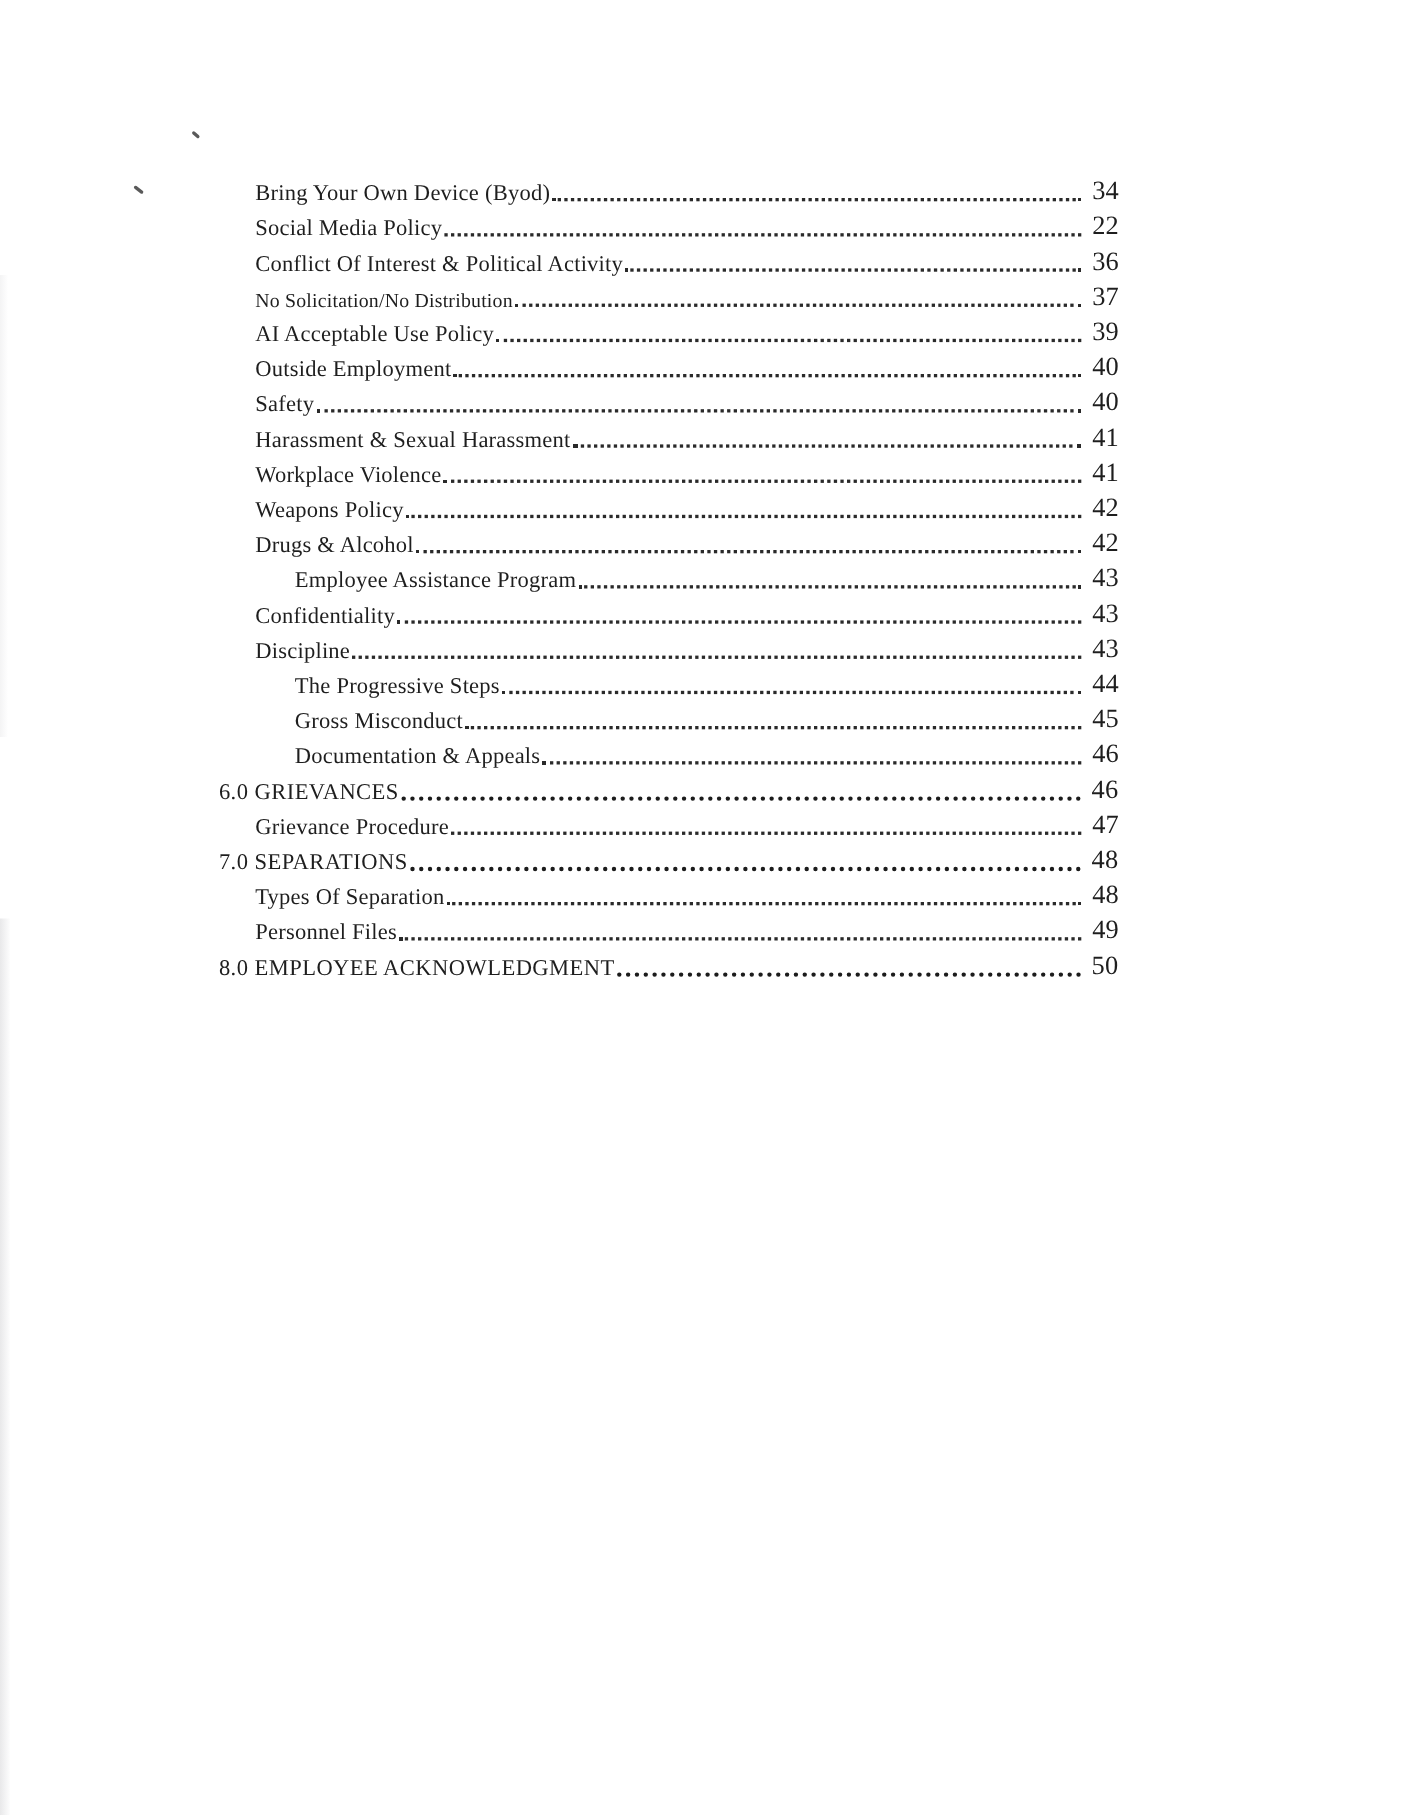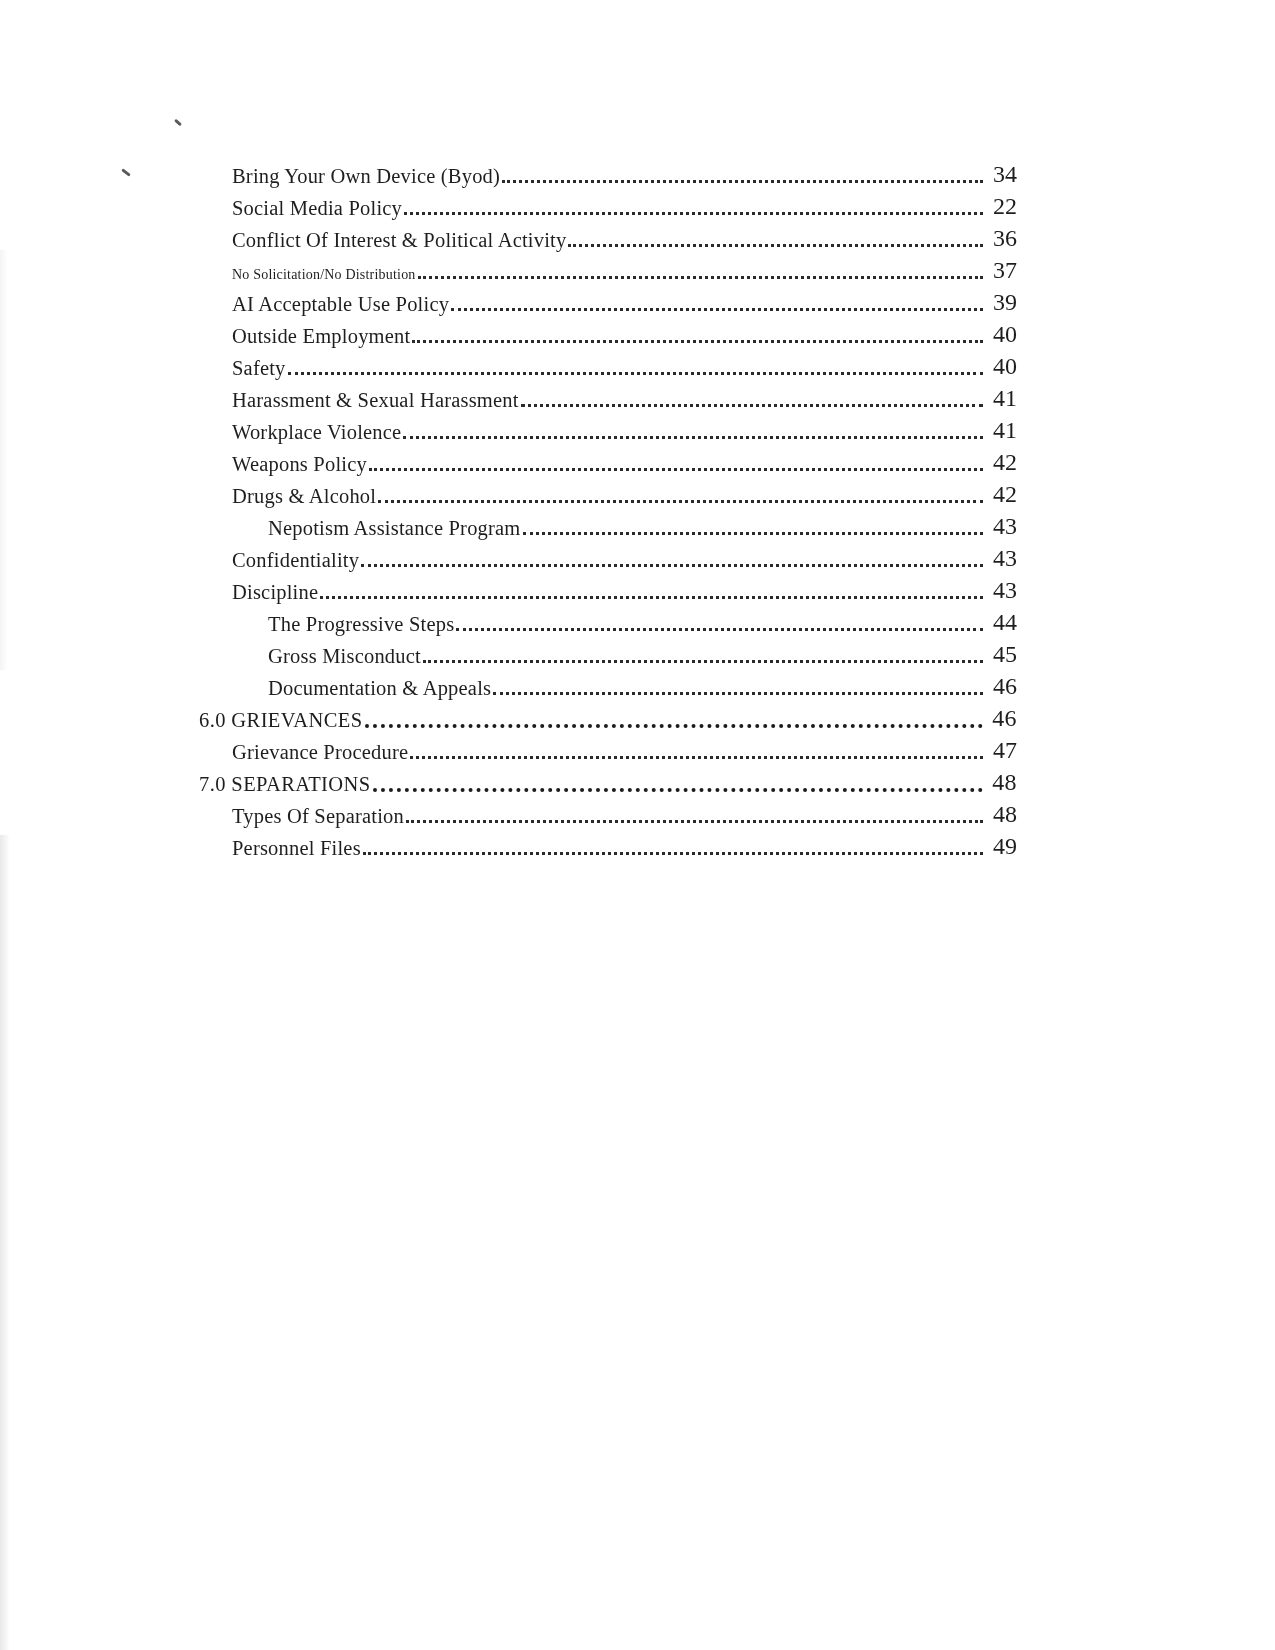--- a/index.html
+++ b/index.html
@@ -84,21 +84,21 @@
   .toc-row.bold .toc-page {
     font-weight: normal;
     letter-spacing: 0.4px;
   }
   .toc-row.bold .leader {
     border-bottom-width: 4px;
     border-bottom-color: #1c1c1c;
     margin-bottom: 5px;
   }
   .toc-row.small .toc-label {
-    font-size: 14px;
+    font-size: 18px;
   }
 </style>
 </head>
 <body>
 
 <div class="page">
   <div class="edge-band"></div>
   <div class="edge-band-top"></div>
   <div class="speck speck-1"></div>
   <div class="speck speck-2"></div>
@@ -153,21 +153,21 @@
     <span class="toc-label">Weapons Policy</span>
     <span class="leader"></span>
     <span class="toc-page">42</span>
   </div>
       <div class="toc-row lvl2">
     <span class="toc-label">Drugs &amp; Alcohol</span>
     <span class="leader"></span>
     <span class="toc-page">42</span>
   </div>
       <div class="toc-row lvl3">
-    <span class="toc-label">Nepotism Assistance Program</span>
+    <span class="toc-label">Employee Assistance Program</span>
     <span class="leader"></span>
     <span class="toc-page">43</span>
   </div>
       <div class="toc-row lvl2">
     <span class="toc-label">Confidentiality</span>
     <span class="leader"></span>
     <span class="toc-page">43</span>
   </div>
       <div class="toc-row lvl2">
     <span class="toc-label">Discipline</span>
@@ -207,14 +207,19 @@
       <div class="toc-row lvl2">
     <span class="toc-label">Types Of Separation</span>
     <span class="leader"></span>
     <span class="toc-page">48</span>
   </div>
       <div class="toc-row lvl2">
     <span class="toc-label">Personnel Files</span>
     <span class="leader"></span>
     <span class="toc-page">49</span>
   </div>
+      <div class="toc-row lvl1 bold">
+    <span class="toc-label">8.0 EMPLOYEE ACKNOWLEDGMENT</span>
+    <span class="leader"></span>
+    <span class="toc-page">50</span>
+  </div>
     </div>
 </div>
 
 </body></html>

